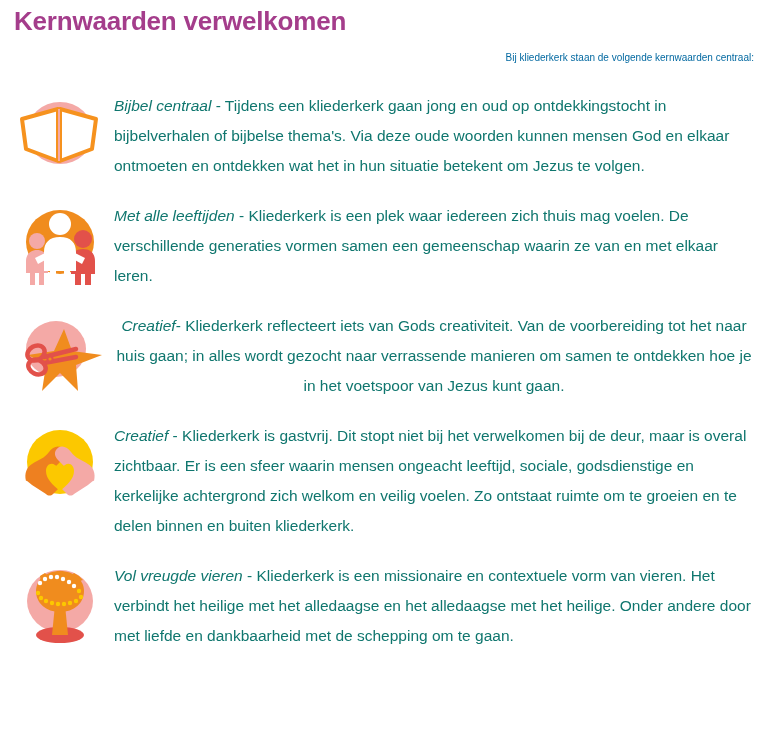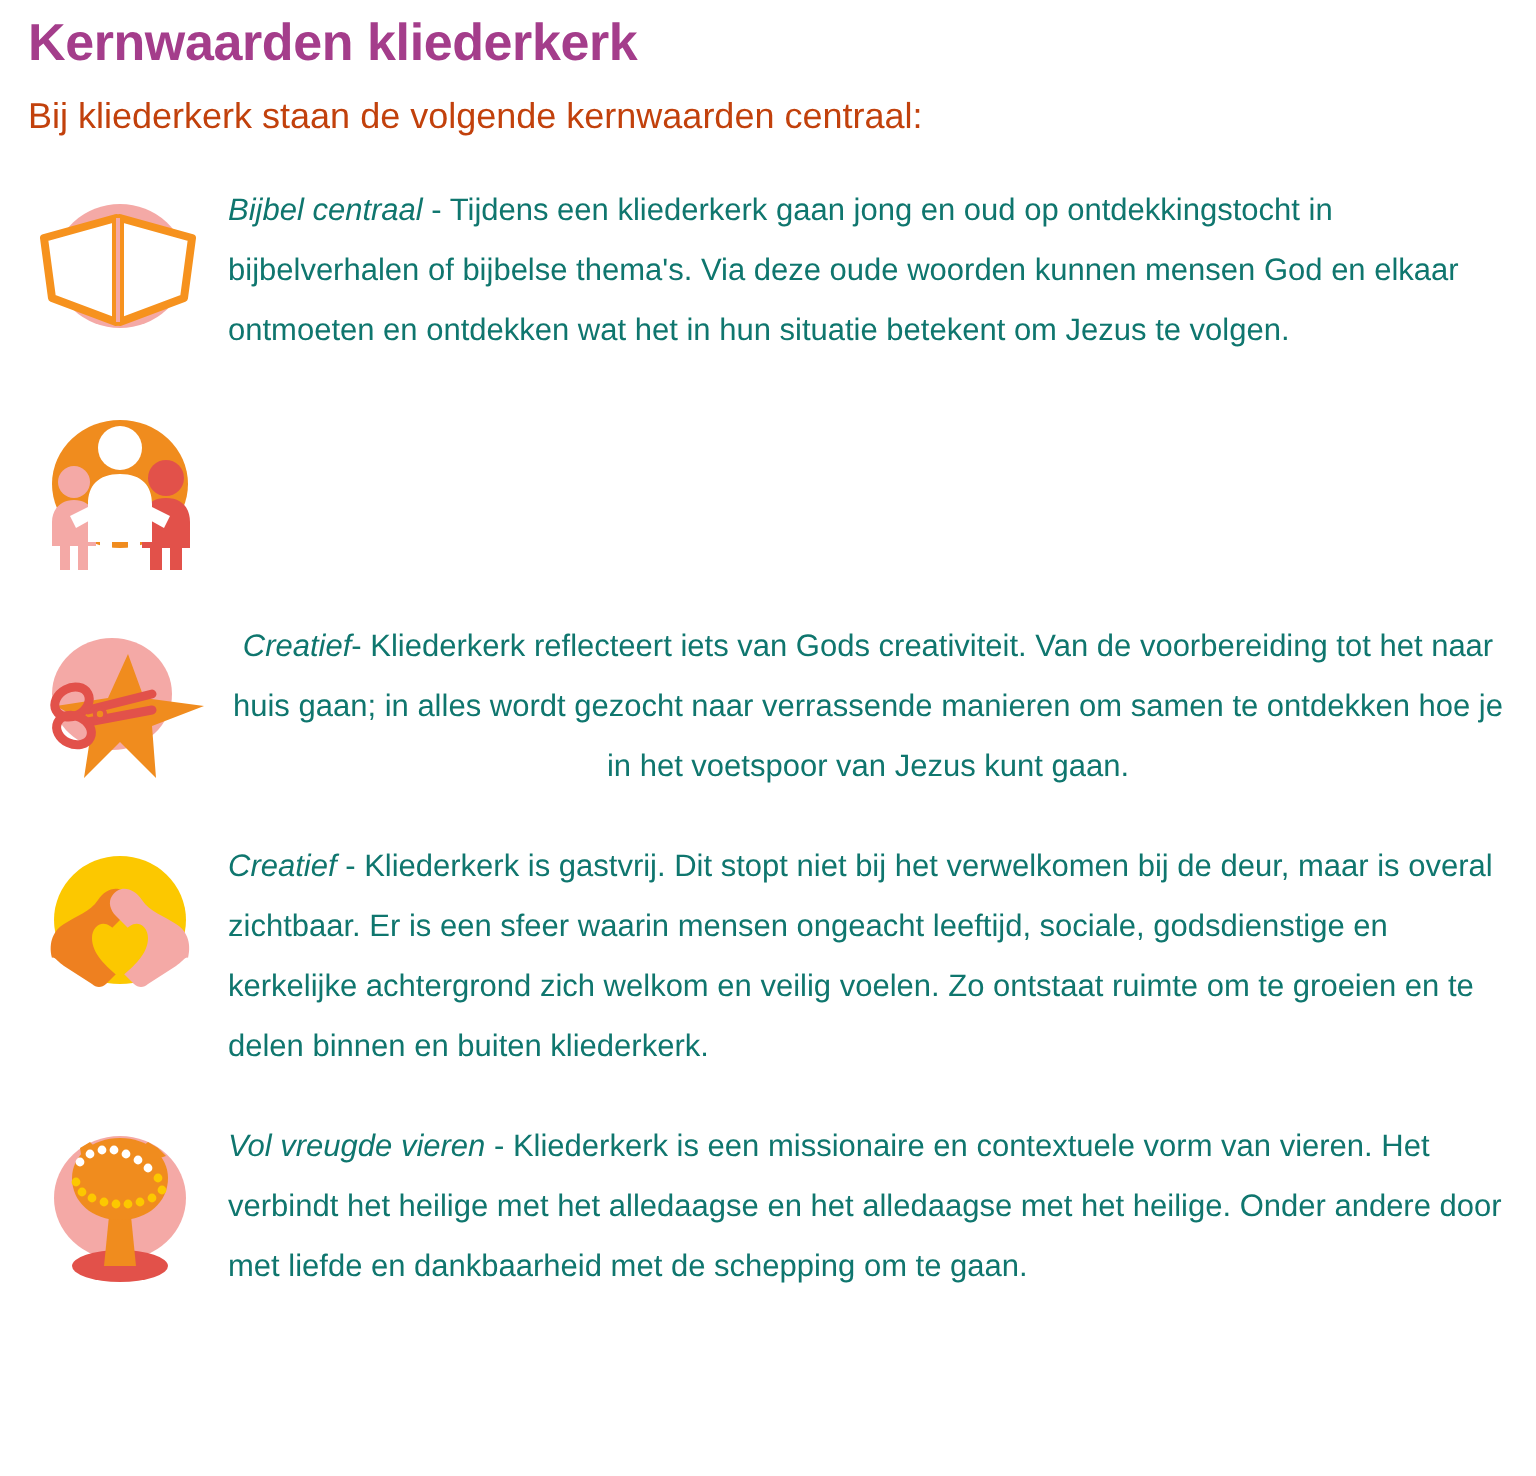--- a/index.html
+++ b/index.html
@@ -30,23 +30,24 @@
     padding-top: 4px;
     font-size: 26px;
     line-height: 34px;
     font-weight: 700;
     letter-spacing: -0.2px;
     color: #a43d8b;
   }
 
   .intro {
     margin: 9px 0 0 0;
-    font-size: 18px;
+    font-size: 10px;
     line-height: 22px;
-    color: #c2410c;
+    color: #0369a1;
+    text-align: right;
   }
 
   .values-list {
     list-style: none;
     margin: 18px 0 0 0;
     padding: 0;
   }
 
   .value-item {
     display: flex;
@@ -85,21 +86,21 @@
   .value-item:nth-child(2) { margin-top: 2px; }
   .value-item:nth-child(3) { margin-top: 1px; text-align: center; }
   .value-item:nth-child(4) { margin-top: 1px; }
   .value-item:nth-child(5) { margin-top: 10px; justify-content: space-between; }
 </style>
 </head>
 <body>
 
 <div class="page">
 
-  <h1 class="page-title">Kernwaarden kliederkerk</h1>
+  <h1 class="page-title">Kernwaarden verwelkomen</h1>
 
   <p class="intro">Bij kliederkerk staan de volgende kernwaarden centraal:</p>
 
   <ul class="values-list">
 
     <li class="value-item">
       <div class="value-icon">
         <svg viewBox="0 0 92 92" xmlns="http://www.w3.org/2000/svg" aria-hidden="true">
           <ellipse cx="46" cy="46" rx="33" ry="31" fill="#f4a9a6"></ellipse>
           <path d="M8 32 L44 22 L44 74 L12 62 Z" fill="#ffffff" stroke="#f6921e" stroke-width="4" stroke-linejoin="round"></path>
@@ -127,20 +128,23 @@
             <path d="M69 52 c-8 0 -12 5 -12 12 l0 13 l4 0 l0 11 l6 0 l0 -11 l4 0 l0 11 l6 0 l0 -11 l4 0 l0 -13 c0 -7 -4 -12 -12 -12 z"></path>
           </g>
 
           <g fill="#ffffff">
             <circle cx="46" cy="27" r="11"></circle>
             <path d="M46 40 c-11 0 -16 6 -16 15 l0 19 l6 0 l0 18 l6 0 l0 -18 l8 0 l0 18 l6 0 l0 -18 l6 0 l0 -19 c0 -9 -5 -15 -16 -15 z"></path>
             <path d="M31 56 l-10 5 l3 6 l9 -5 z"></path>
             <path d="M61 56 l10 5 l-3 6 l-9 -5 z"></path>
           </g>
         </svg>
+      </div>
+      <div class="value-text">
+        <span class="value-term">Met alle leeftijden</span><span> - </span><span>Kliederkerk is een plek waar iedereen zich thuis mag voelen. De verschillende generaties vormen samen een gemeenschap waarin ze van en met elkaar leren.</span>
       </div>
     </li>
 
     <li class="value-item">
       <div class="value-icon">
         <svg viewBox="0 0 92 92" xmlns="http://www.w3.org/2000/svg" aria-hidden="true">
           <ellipse cx="42" cy="42" rx="30" ry="28" fill="#f4a9a6"></ellipse>
           <path d="M50 22 L58 44 L88 48 L62 58 L64 84 L46 66 L28 84 L32 58 L14 48 L40 44 Z" fill="#f08c1e"></path>
           <g stroke="#e2514a" stroke-width="4.5" fill="none" stroke-linecap="round">
             <path d="M30 50 L62 42"></path>

